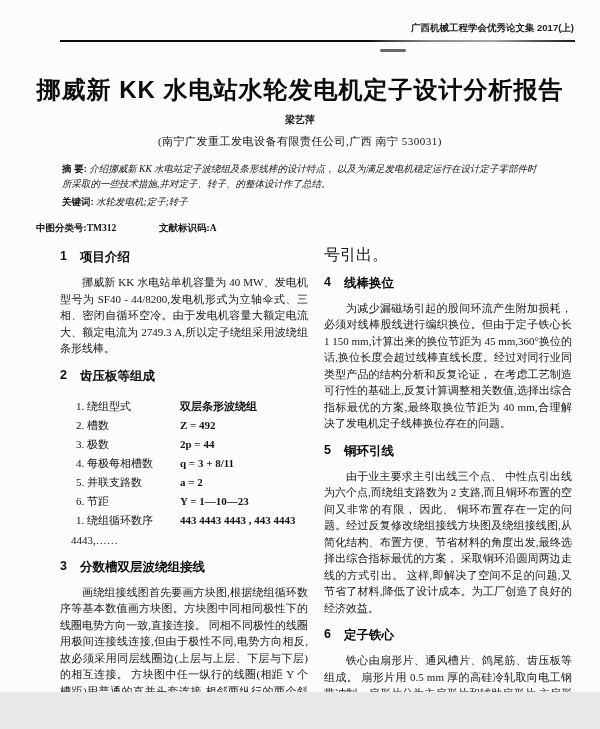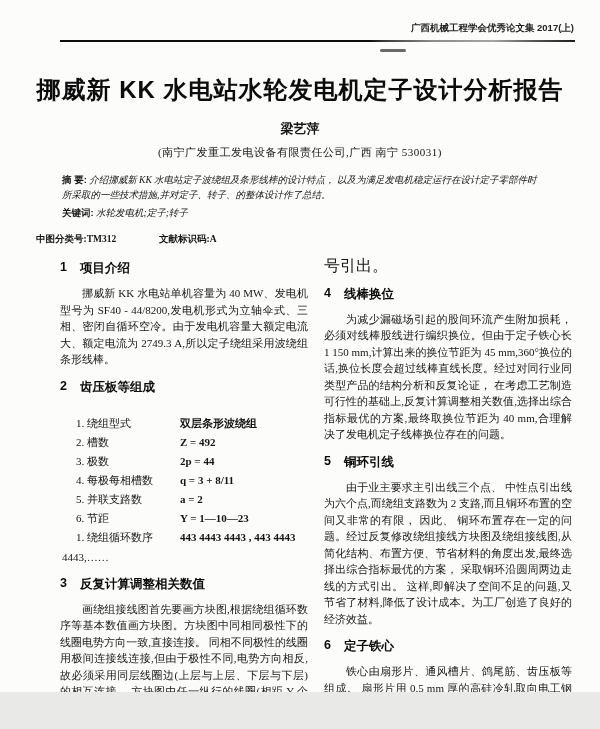--- a/index.html
+++ b/index.html
@@ -38,25 +38,25 @@
   .title {
     margin: 32px 30px 0 30px;
     text-align: center;
     font-family: "Liberation Sans", "DejaVu Sans", sans-serif;
     font-weight: bold;
     font-size: 24px;
     letter-spacing: 1px;
     color: #0c0c0c;
   }
   .author {
-    margin-top: 14px;
+    margin-top: 7px;
     text-align: center;
     font-family: "Liberation Sans", sans-serif;
     font-weight: bold;
-    font-size: 13px;
+    font-size: 10px;
   }
   .affiliation {
     margin-top: 7px;
     text-align: center;
     font-size: 11px;
     letter-spacing: .5px;
   }
   .meta {
     margin: 12px 56px 0 62px;
     font-size: 9.5px;
@@ -93,29 +93,29 @@
     line-height: 16.5px;
     text-align: justify;
     text-indent: 2em;
     color: #161616;
   }
   .cont-line {
     font-size: 16px;
     line-height: 16.5px;
     text-align: justify;
   }
-  .datalist { margin: 18px 0 2px 16px; }
+  .datalist { margin: 12px 0 2px 16px; }
   .datarow {
     display: flex;
     font-size: 11px;
     line-height: 19px;
   }
   .datarow .dl-label { width: 104px; flex: 0 0 auto; }
   .datarow .dl-value { flex: 1 1 auto; font-weight: bold; font-family: "Liberation Serif", serif; }
-  .list-cont { font-size: 11px; line-height: 16px; margin-left: 2px; }
+  .list-cont { font-size: 11px; line-height: 16px; margin-left: 11px; }
 </style>
 </head>
 <body>
 
 <div class="page">
 
   <div class="running-head">广西机械工程学会优秀论文集 2017(上)</div>
   <div class="head-rule"></div>
   <div class="smudge"></div>
 
@@ -181,21 +181,21 @@
         </div>
         <div class="datarow">
           <span class="dl-label">1. 绕组循环数序</span>
           <span class="dl-value">443 4443 4443 , 443 4443</span>
         </div>
       </div>
       <div class="list-cont">4443,……</div>
 
       <div class="sec-heading">
         <span>3</span>
-        <span>反复计算调整相关数值</span>
+        <span>分数槽双层波绕组接线</span>
       </div>
       <p class="para">画绕组接线图首先要画方块图,根据绕组循环数序等基本数值画方块图。方块图中同相同极性下的线圈电势方向一致,直接连接。 同相不同极性的线圈用极间连接线连接,但由于极性不同,电势方向相反,故必须采用同层线圈边(上层与上层、下层与下层)的相互连接。 方块图中任一纵行的线圈(相距 Y 个槽距)用普通的直并头套连接,相邻两纵行的两个斜对着的线圈(相距 Y±1 个槽距)采用斜并头套连接。画绕组接线图时,从接线方便、布置方便、节省材料的角度出发,选择了极间连接线数量少、长度短,又互不交叉的接线方案。为了使铜环最短、数量最少,选择了三相绕组各支路的引出线从邻近的槽</p>
 
     </div>
 
     <div class="col">
 
       <div class="cont-line">号引出。</div>
 
       <div class="sec-heading">

